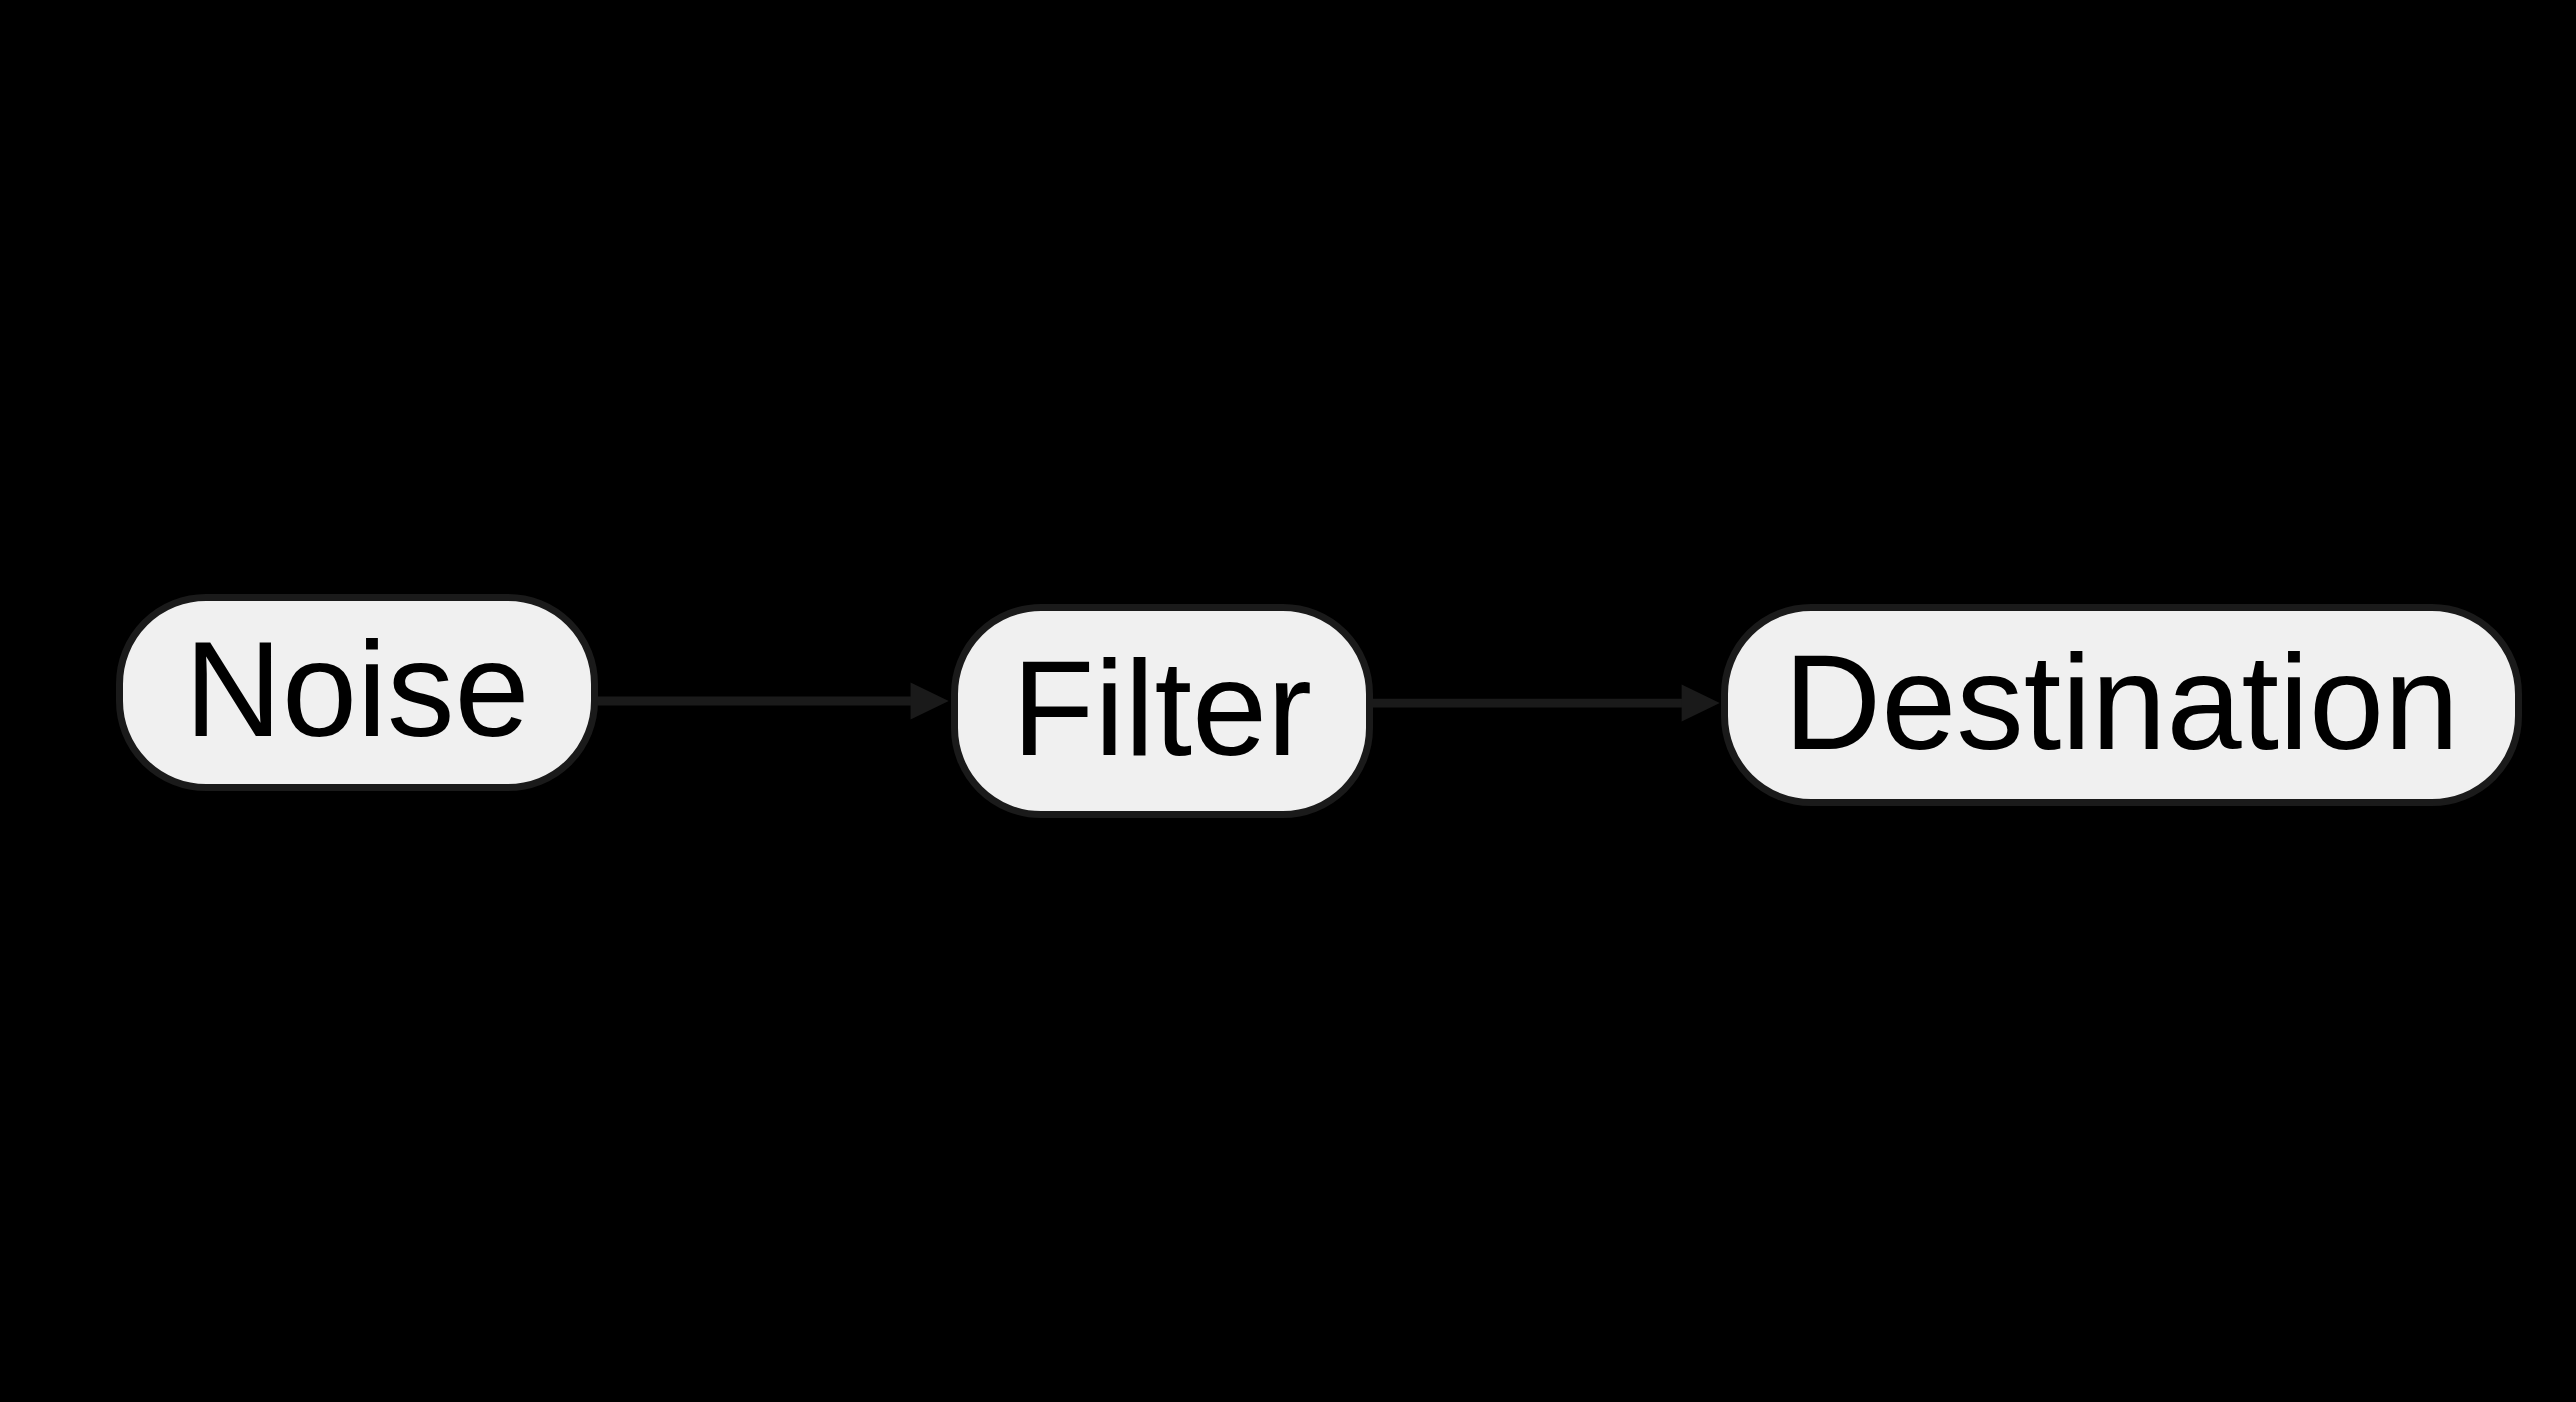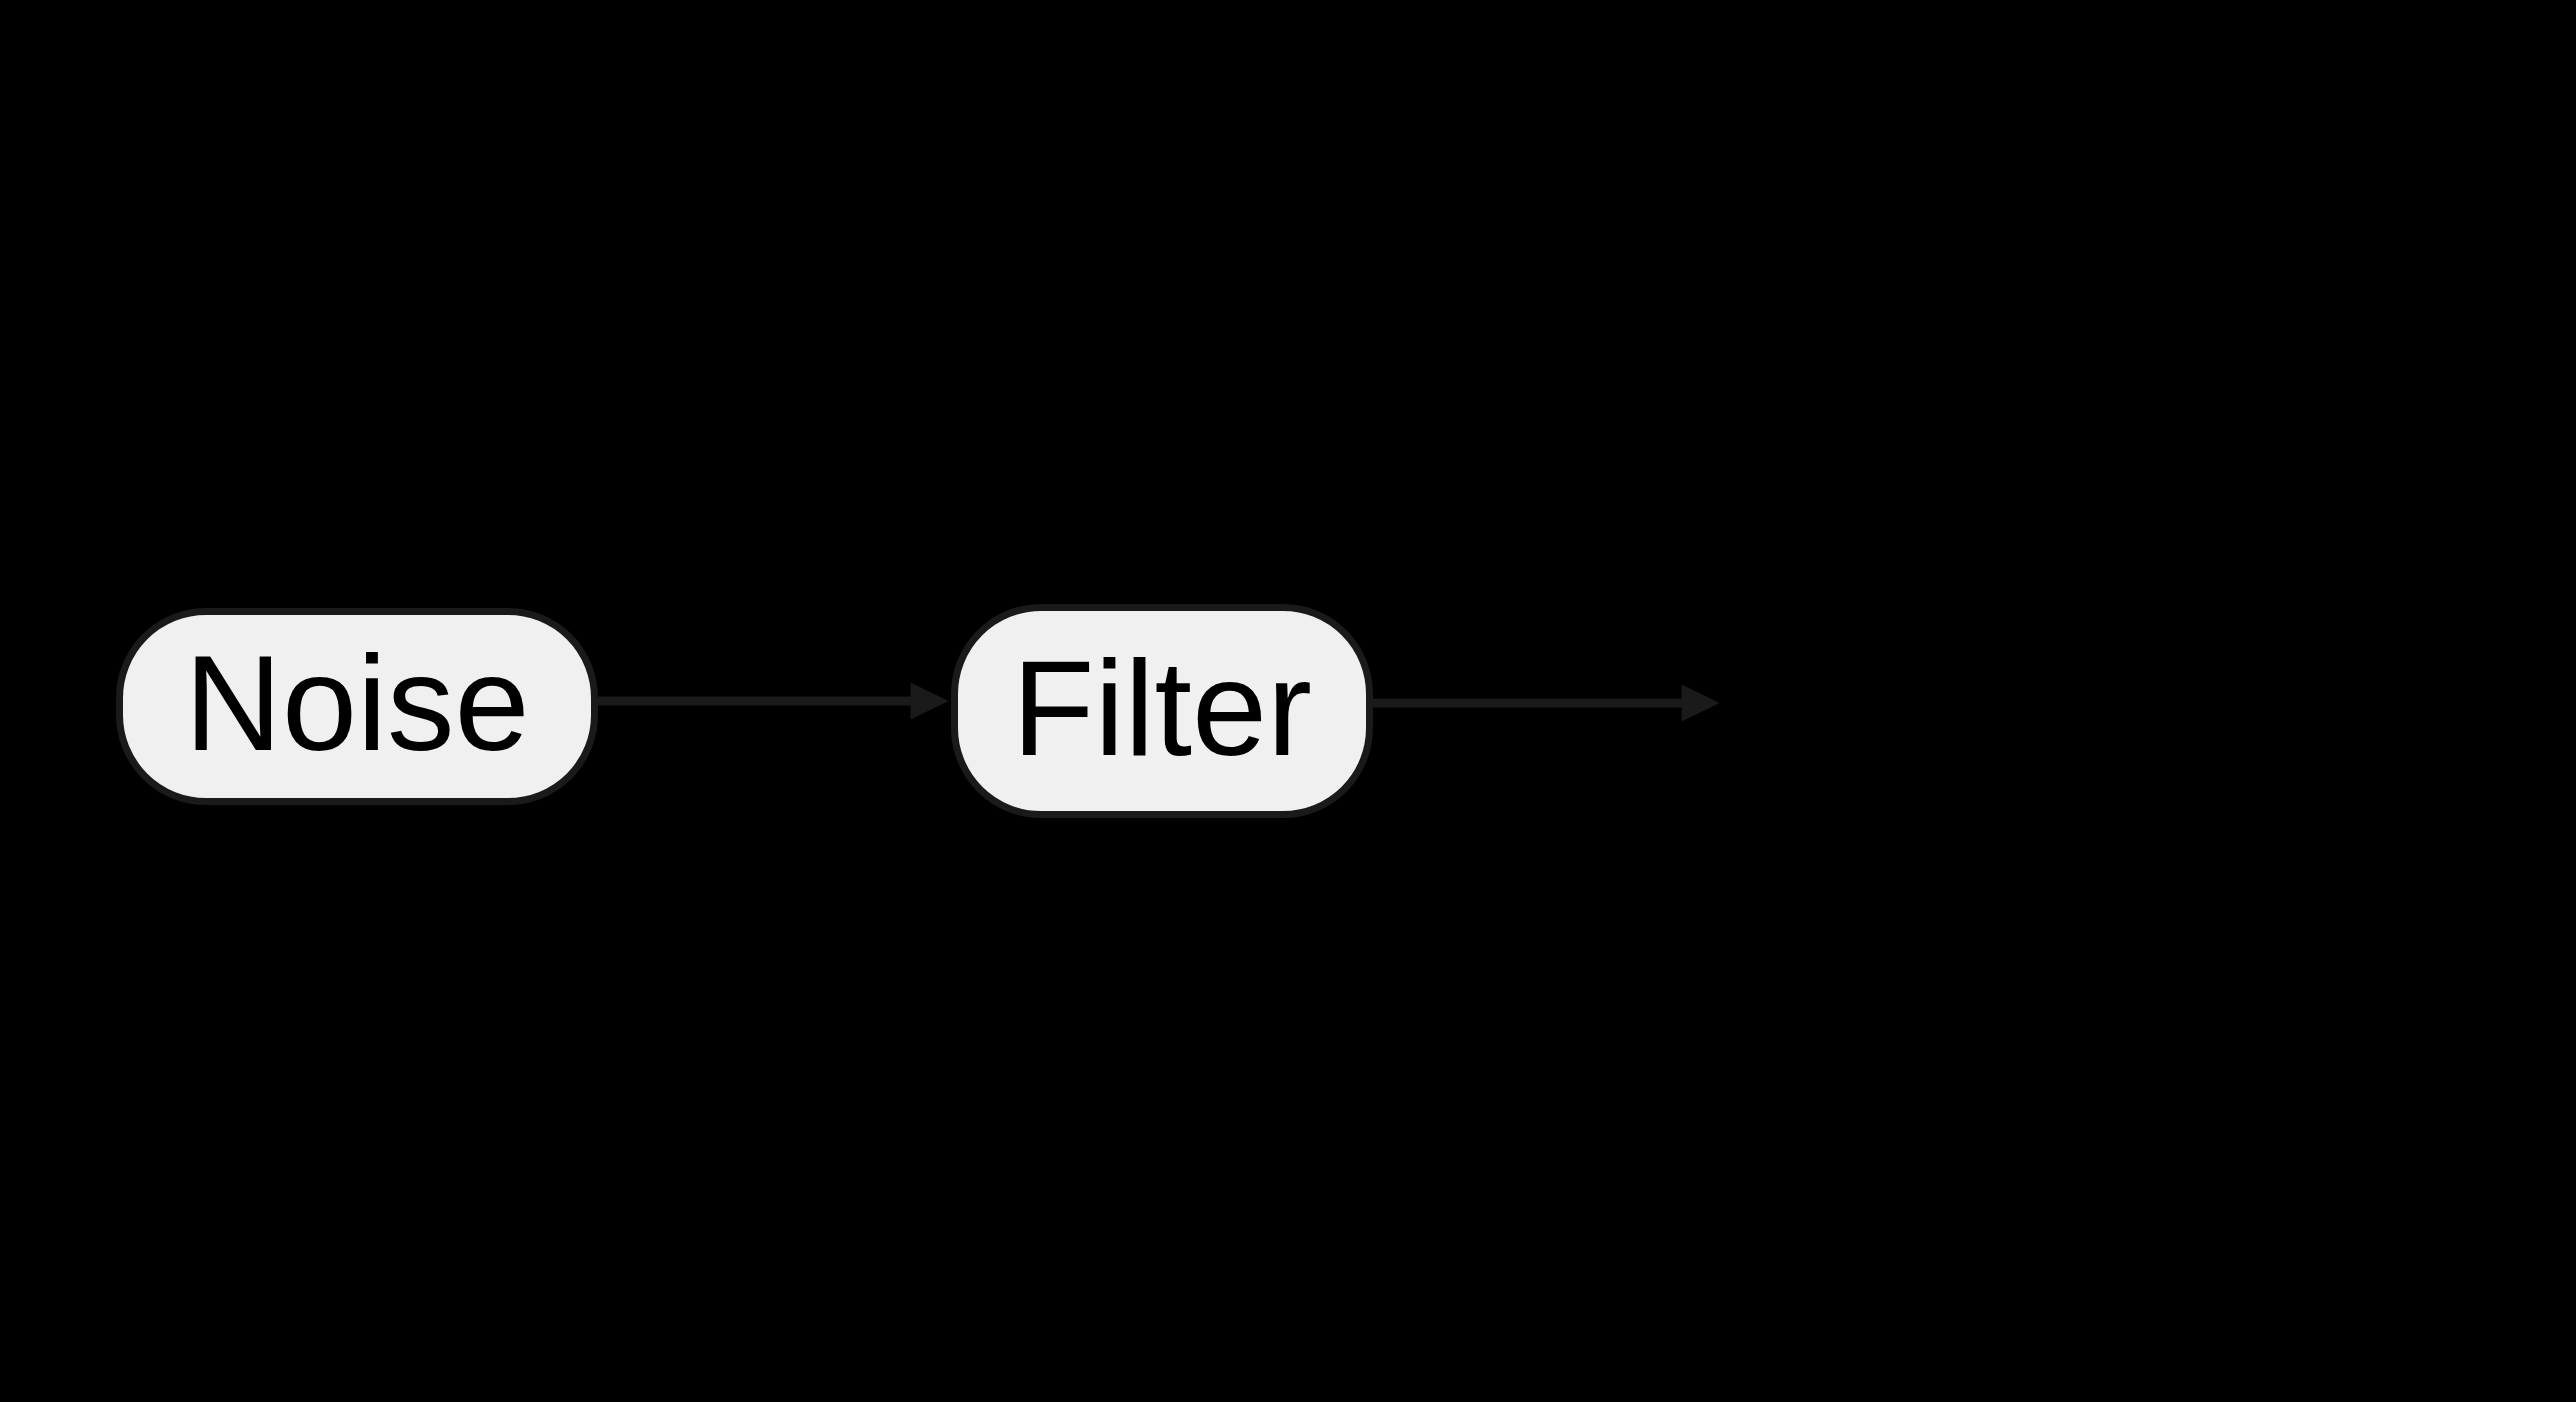--- a/index.html
+++ b/index.html
@@ -43,21 +43,21 @@
   .node-label {
     font-size: 135px;
     font-weight: 400;
     line-height: 1;
     color: var(--node-text);
     white-space: nowrap;
     transform: translateY(-3.1px);
   }
   .node-noise {
     left: 116px;
-    top: 608px;
+    top: 594px;
     width: 482px;
     height: 197px;
     justify-content: center;
   }
   .node-filter {
     left: 951px;
     top: 604px;
     width: 422px;
     height: 214px;
   }
@@ -85,15 +85,18 @@
   </svg>
 
   <div class="node node-noise">
     <span class="node-label">Noise</span>
   </div>
 
   <div class="node node-filter">
     <span class="node-label">Filter</span>
   </div>
 
+  <div class="node node-destination">
+    <span class="node-label">Destination</span>
+  </div>
 
 </div>
 
 
 </body></html>

